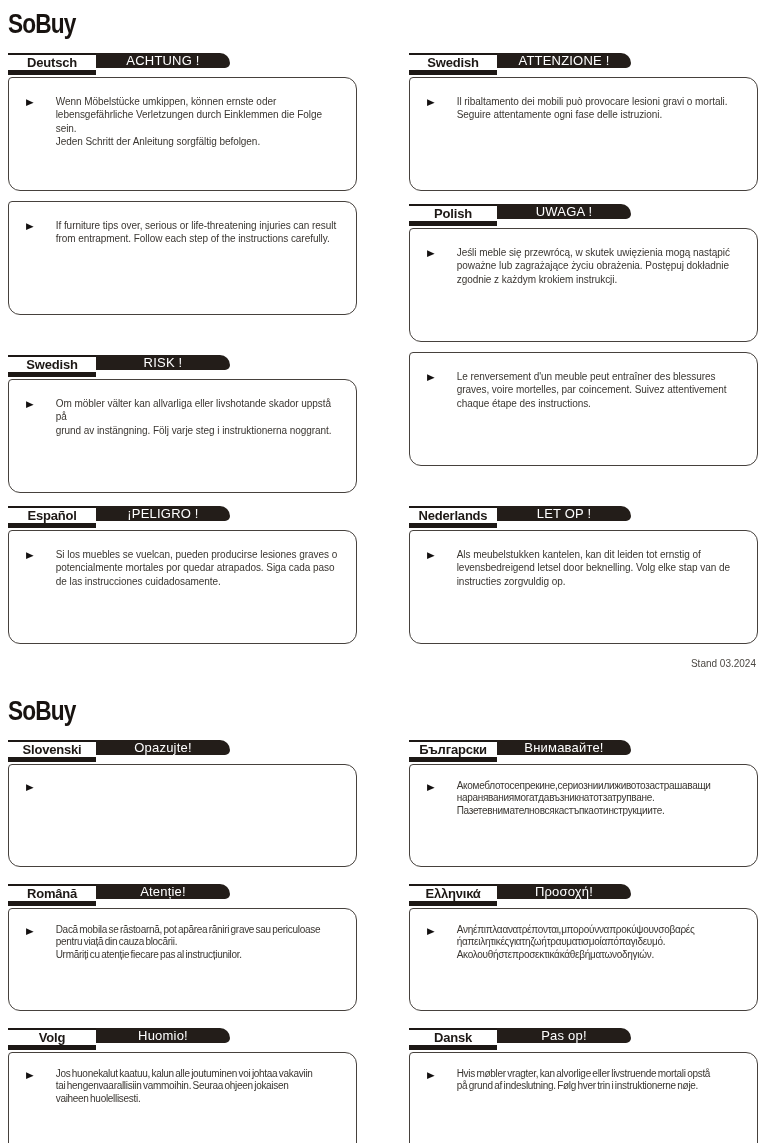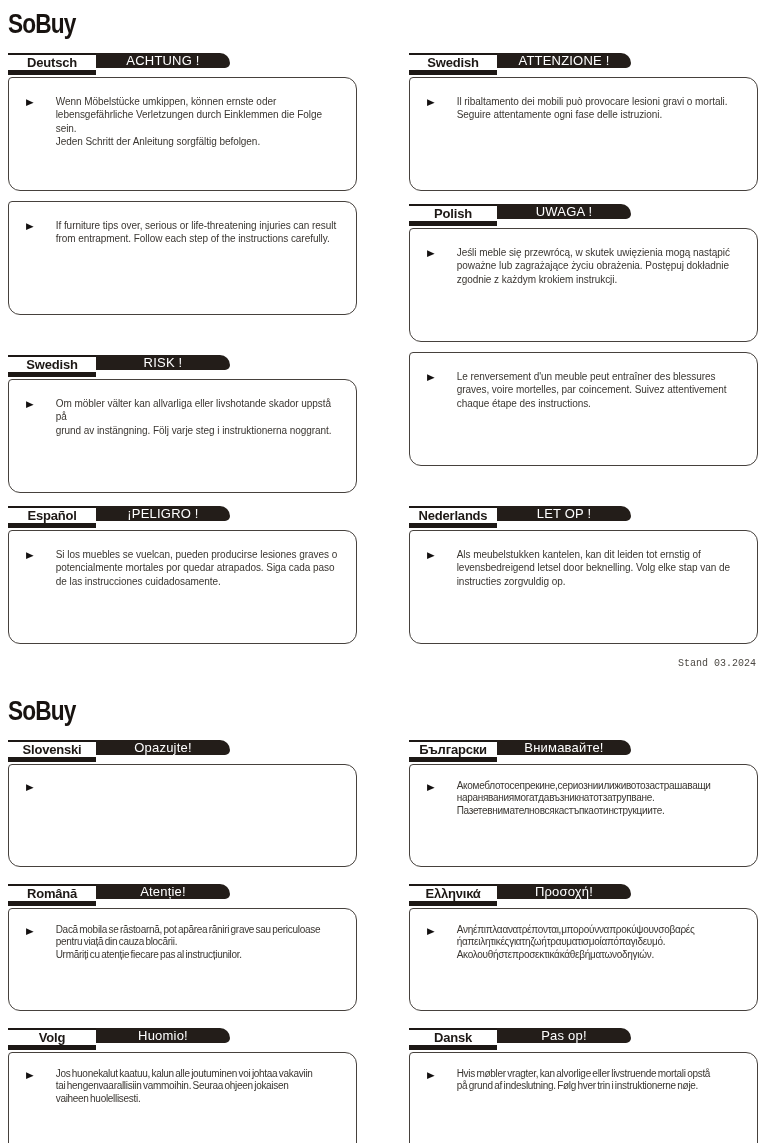--- a/index.html
+++ b/index.html
@@ -50,21 +50,21 @@
     transform:scaleY(0.9);
   }
   .txt{
     font-size:10px;line-height:13.3px;color:#3a3631;
     white-space:pre-line;letter-spacing:-0.05px;
   }
   .page2 .txt{line-height:12.4px;letter-spacing:-0.3px;word-spacing:-1px;}
   .txt.jam{word-spacing:-0.24em;}
   .stand{
     margin-top:14px;text-align:right;padding-right:2px;
-    font-size:10px;color:#4c4843;letter-spacing:0;font-family:Liberation Mono, monospace;
+    font-size:10px;color:#4c4843;letter-spacing:0;
   }
 </style>
 </head>
 <body>
 
 <div class="page page1">
   <div class="brand">SoBuy</div>
   <div class="grid" id="grid-page1">
   <div class="block">
     <div class="tabs">

